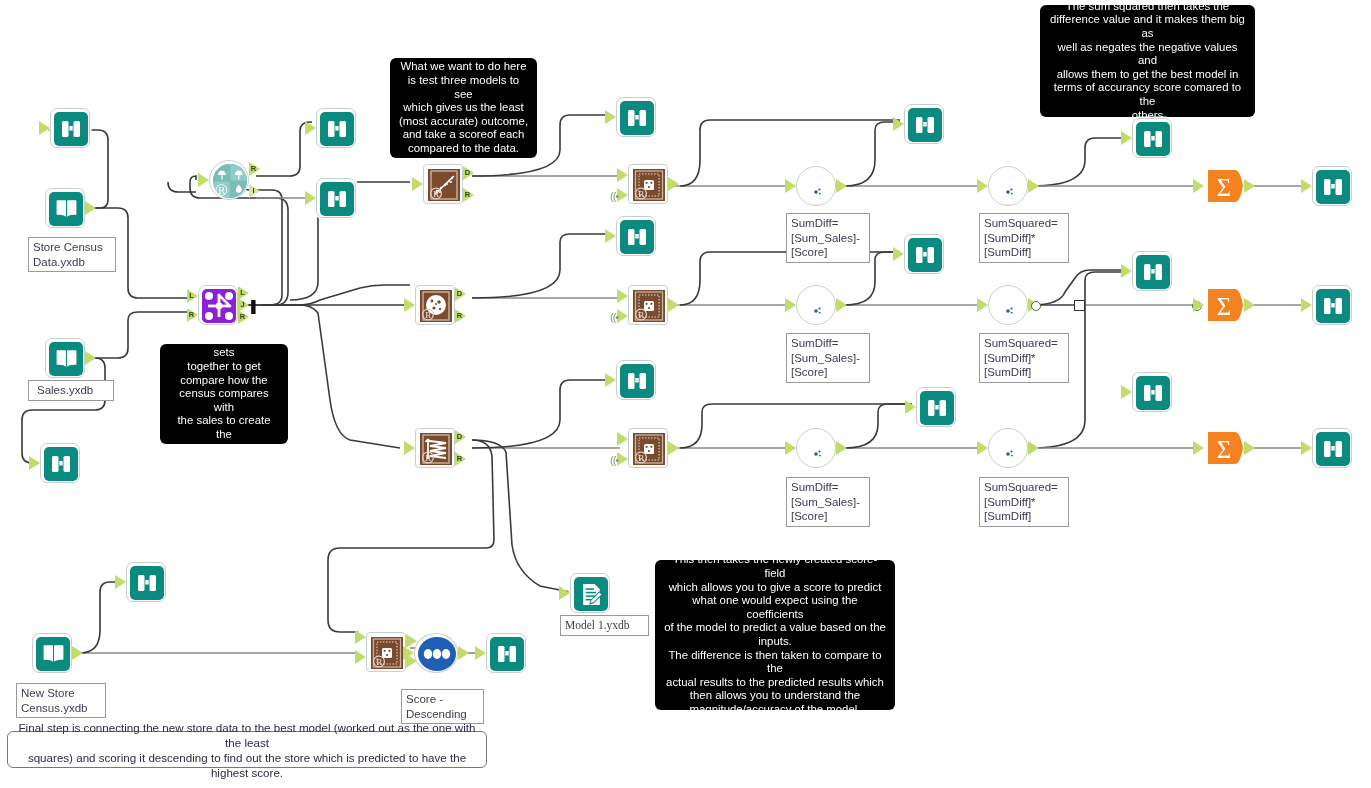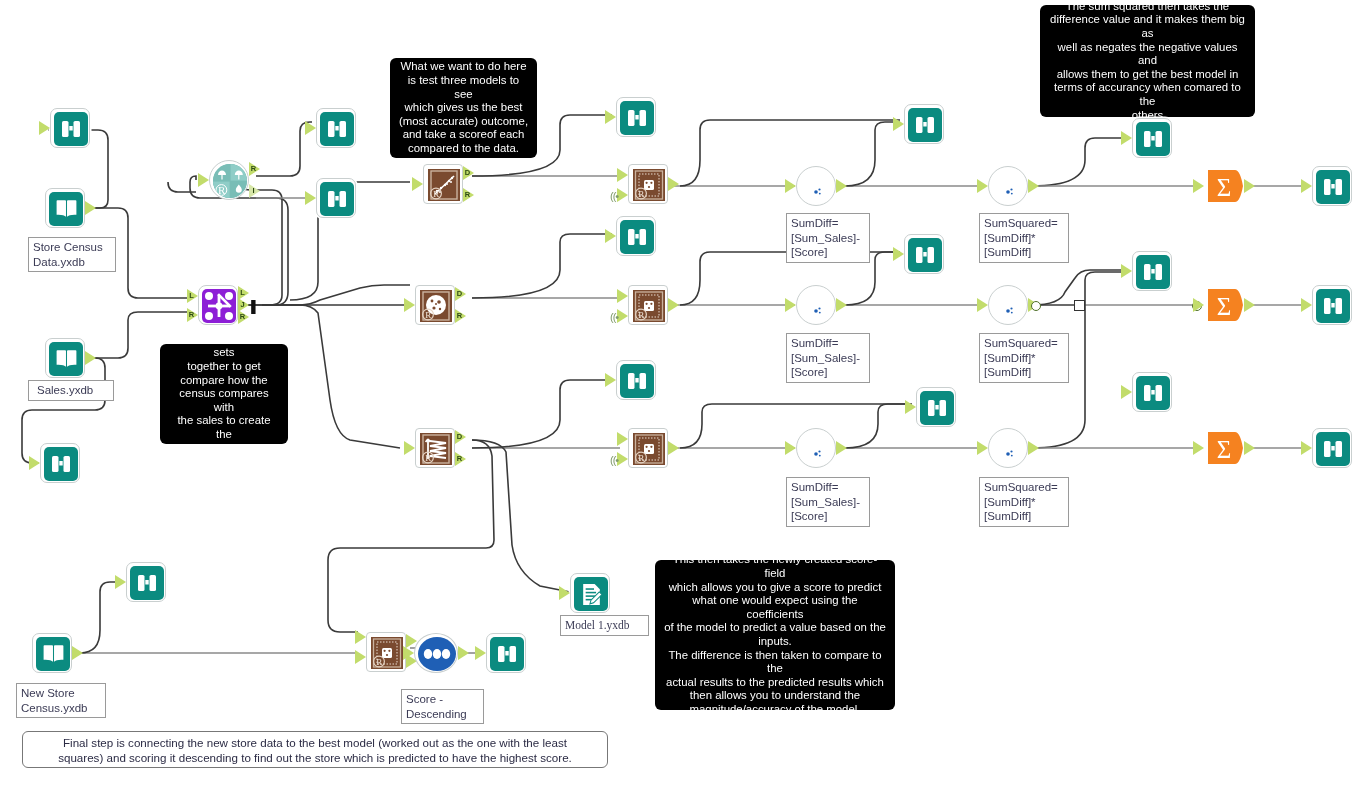--- a/index.html
+++ b/index.html
@@ -149,50 +149,50 @@
 
     <path class="wire" d="M80 653 Q100 653 100 630 L100 592 Q100 582 110 582 L122 582"></path>
 
     <path class="wire-grey" d="M410 648 L418 648"></path>
 
     <path class="wire-grey" d="M458 653 L482 653"></path>
   </svg>
 
   <div class="comment" style="left:390px;top:58px;width:147px;height:100px;display:flex;align-items:center;justify-content:center;">What we want to do here
 is test three models to see
-which gives us the best
+which gives us the least
 (most accurate) outcome,
 and take a scoreof each
 compared to the data.</div>
 
   <div class="comment" style="left:1040px;top:5px;width:215px;height:112px;display:flex;align-items:center;justify-content:center;">The sum squared then takes the
 difference value and it makes them big as
 well as negates the negative values and
 allows them to get the best model in
-terms of accurancy when comared to the
+terms of accurancy score comared to the
 others</div>
 
   <div class="comment" style="left:160px;top:344px;width:128px;height:100px;display:flex;align-items:center;justify-content:center;">Joins the two data sets
 together to get
 compare how the
 census compares with
 the sales to create the
 model.</div>
 
   <div class="comment" style="left:655px;top:560px;width:240px;height:150px;display:flex;align-items:center;justify-content:center;">This then takes the newly created score-field
 which allows you to give a score to predict
 what one would expect using the coefficients
 of the model to predict a value based on the
 inputs.
 The difference is then taken to compare to the
 actual results to the predicted results which
 then allows you to understand the
 magnitude/accuracy of the model.</div>
 
-  <div class="comment-white" style="left:22px;top:731px;width:586px;height:37px;display:flex;align-items:center;justify-content:center;">Final step is connecting the new store data to the best model (worked out as the one with the least
+  <div class="comment-white" style="left:7px;top:731px;width:480px;height:37px;display:flex;align-items:center;justify-content:center;">Final step is connecting the new store data to the best model (worked out as the one with the least
 squares) and scoring it descending to find out the store which is predicted to have the highest score.</div>
 
   <div class="caption" style="left:28px;top:237px;width:78px;">Store Census
 Data.yxdb</div>
   <div class="caption" style="left:28px;top:380px;width:72px;padding-left:8px;">Sales.yxdb</div>
   <div class="caption" style="left:16px;top:683px;width:80px;">New Store
 Census.yxdb</div>
   <div class="caption" style="left:560px;top:615px;width:79px;font-family:Liberation Serif, serif;">Model 1.yxdb</div>
   <div class="caption" style="left:401px;top:653px;width:73px;margin-top:36px;">Score -
 Descending</div>

